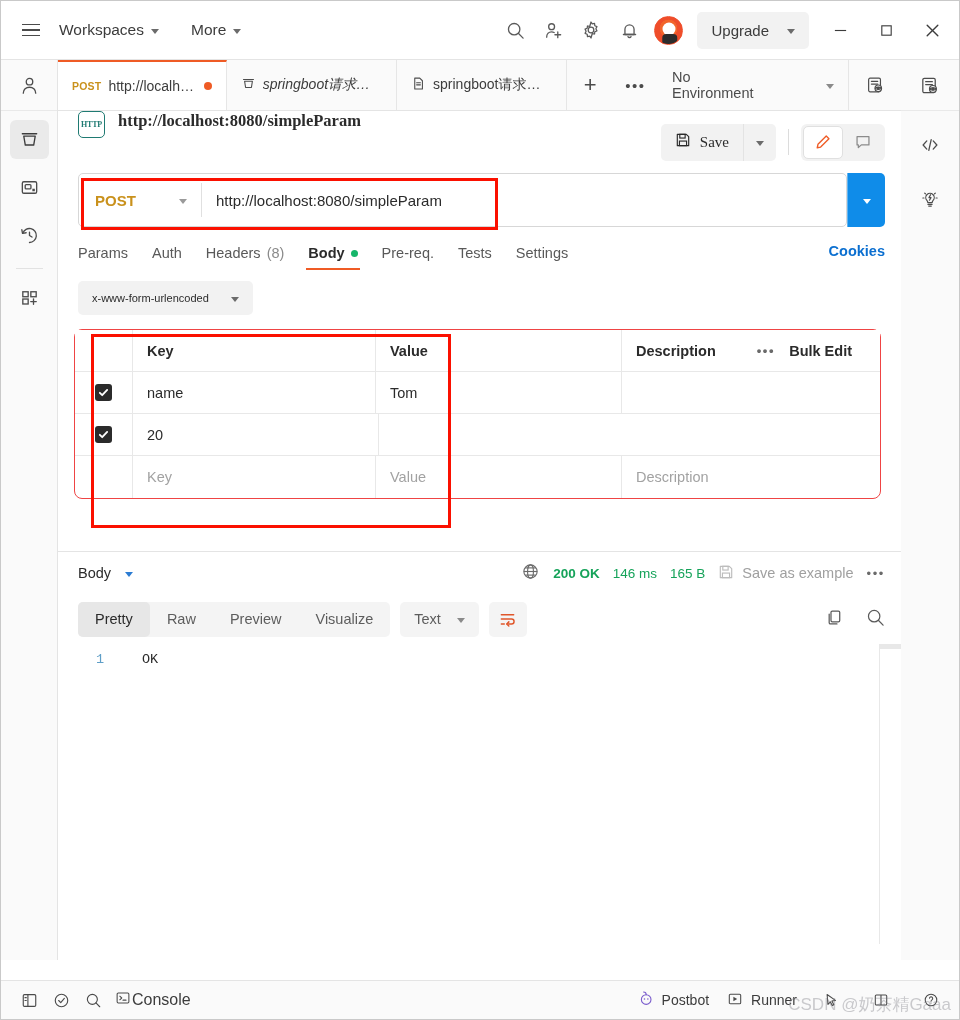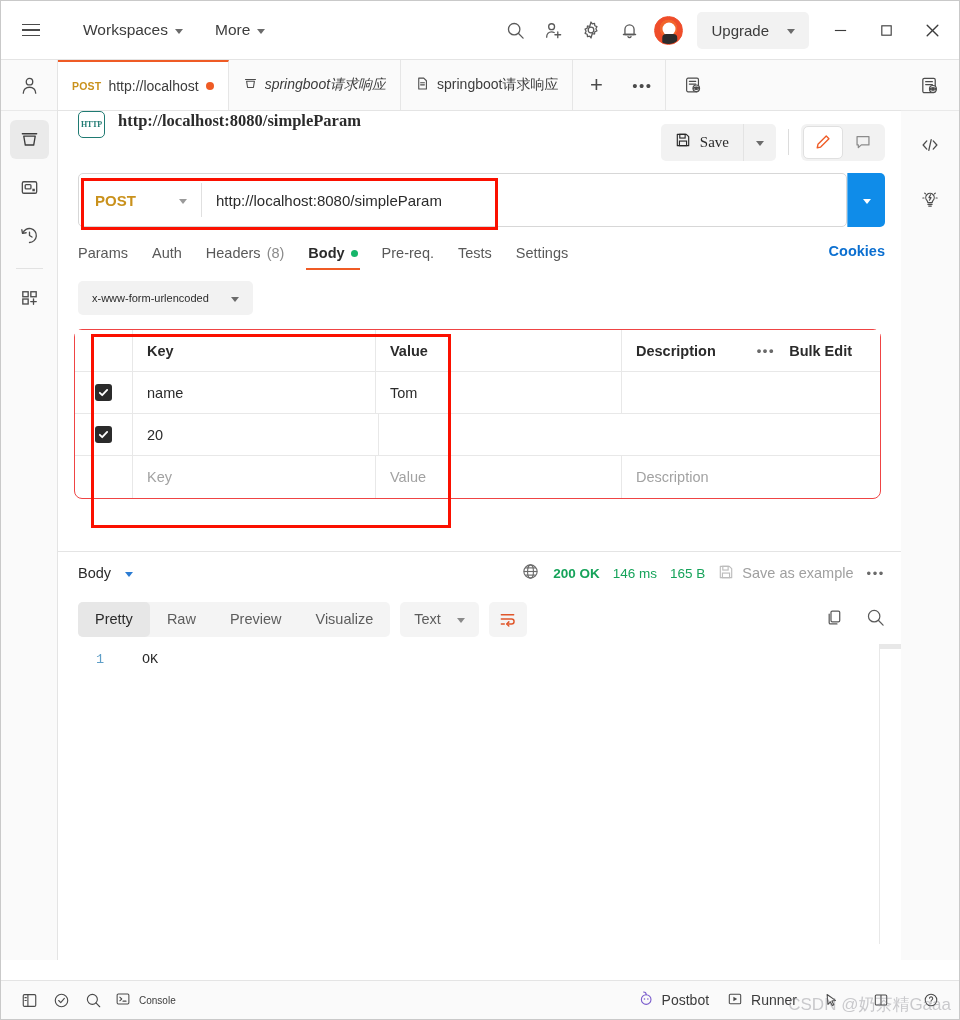--- a/index.html
+++ b/index.html
@@ -24,21 +24,21 @@
     border-bottom: 1px solid #e4e4e4;
     display: flex; align-items: center;
   }
   .hamburger {
     width: 40px; margin-left: 10px;
     display: flex; flex-direction: column; gap: 4px; align-items: center; cursor: pointer;
   }
   .hamburger i { display: block; width: 18px; height: 1.6px; background: #4b4b4b; }
   .tb-btn {
     font-size: 15.5px; color: #3c3c3c; display: flex; align-items: center; gap: 7px;
-    padding: 6px 8px; border-radius: 4px; cursor: pointer; white-space: nowrap; margin-left: 24px;
+    padding: 6px 8px; border-radius: 4px; cursor: pointer; white-space: nowrap;
   }
   .chev {
     width: 0; height: 0; border-left: 4.5px solid transparent; border-right: 4.5px solid transparent;
     border-top: 5.5px solid #6b6b6b; margin-top: 2px;
   }
   .chev.thin { border-top-color: #8a8a8a; }
   .tb-icons { margin-left: auto; display: flex; align-items: center; gap: 4px; }
   .icon-btn {
     width: 34px; height: 34px; display: flex; align-items: center; justify-content: center;
     border-radius: 5px; cursor: pointer; color: #5a5a5a;
@@ -244,21 +244,21 @@
   .vline { position: absolute; left: 821px; top: 0; width: 1px; height: 300px; background: #e8e8e8; }
   .vline2 { position: absolute; left: 821px; top: 0; width: 22px; height: 5px; background: #e8e8e8; }
 
   
   .statusbar {
     position: absolute; left: 0; bottom: 0; width: 958px; height: 39px;
     background: #fafafa; border-top: 1px solid #e4e4e4;
     display: flex; align-items: center; padding: 0 12px;
   }
   .sb-icon { width: 32px; height: 30px; display: flex; align-items: center; justify-content: center; cursor: pointer; color: #4b4b4b; }
-  .sb-console { display: flex; align-items: center; gap: 8px; font-size: 10px; color: #3c3c3c; cursor: pointer; margin-left: 6px; }
+  .sb-console { display: flex; align-items: center; gap: 1px; font-size: 16px; color: #3c3c3c; cursor: pointer; margin-left: 6px; }
   .sb-right { margin-left: auto; display: flex; align-items: center; gap: 18px; }
   .sb-item { display: flex; align-items: center; gap: 8px; font-size: 14px; color: #3c3c3c; cursor: pointer; }
 
   
   .annot { position: absolute; border: 3px solid #fb1000; pointer-events: none; }
   #annot-url { left: 80px; top: 177px; width: 417px; height: 52px; }
   #annot-table { left: 90px; top: 333px; width: 360px; height: 194px; }
 
   
   .watermark {
@@ -430,20 +430,24 @@
         <svg width="15" height="15" viewBox="0 0 18 18" fill="none" stroke="#4c4c4c" stroke-width="1.3">
           <path d="M4.5 2.5h6l3.2 3.2v9.8H4.5z" stroke-linejoin="round"></path>
           <line x1="6.7" y1="8" x2="11.3" y2="8" stroke-linecap="round"></line>
           <line x1="6.7" y1="10.6" x2="11.3" y2="10.6" stroke-linecap="round"></line>
         </svg>
       </span>
       <span class="tname">springboot请求响应</span>
     </div>
     <div class="tab-plus">+</div>
     <div class="tab-more">•••</div>
+    <div class="envsel">
+      <span>No Environment</span>
+      <span class="chev thin"></span>
+    </div>
     <div class="env-icon-cell">
       <svg width="20" height="20" viewBox="0 0 22 22" fill="none" stroke="#4c4c4c" stroke-width="1.3">
         <rect x="4" y="3.5" width="13" height="15" rx="1.6"></rect>
         <line x1="7" y1="7" x2="14" y2="7" stroke-linecap="round"></line>
         <line x1="7" y1="10" x2="14" y2="10" stroke-linecap="round"></line>
         <circle cx="14.6" cy="14.6" r="3.6" fill="#fafafa"></circle>
         <path d="M11.4 14.6c1-1.6 5.4-1.6 6.4 0-1 1.6-5.4 1.6-6.4 0z"></path>
         <circle cx="14.6" cy="14.6" r="1" fill="#4c4c4c"></circle>
       </svg>
     </div>

